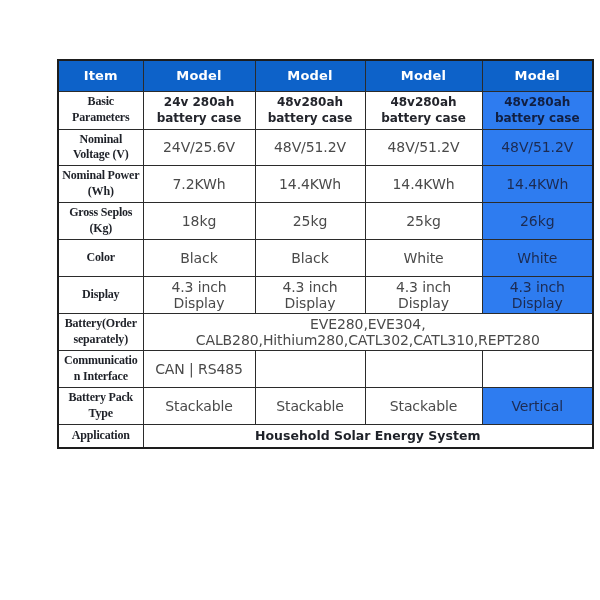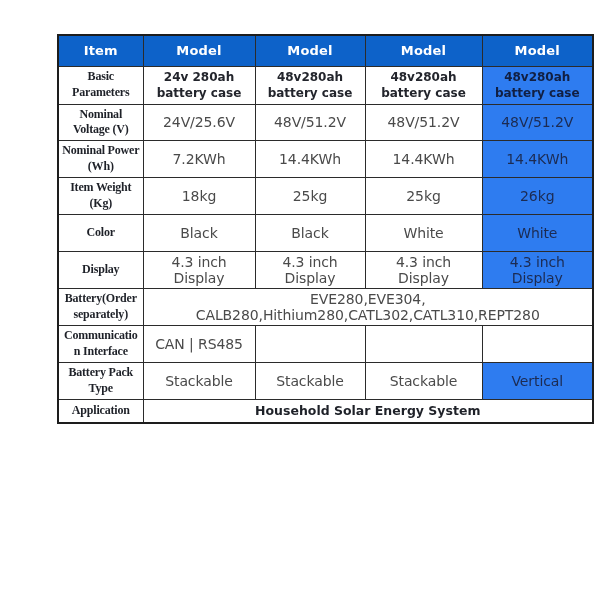--- a/index.html
+++ b/index.html
@@ -6,21 +6,21 @@
     margin: 0;
     padding: 0;
     width: 600px;
     height: 600px;
     background: #ffffff;
     font-family: "DejaVu Sans", "Liberation Sans", sans-serif;
   }
   .table-wrap {
     position: absolute;
     left: 33px;
-    top: 34px;
+    top: 59px;
     padding-left: 24px;
   }
   table.spec {
     border-collapse: collapse;
     table-layout: fixed;
     width: 535px;
     border: 2px solid var(--outer-border, #1d1d1d);
   }
   table.spec td, table.spec th {
     border: 1px solid var(--border, #2b2b2b);
@@ -118,21 +118,21 @@
     <tr class="r-std">
       <td class="label">Nominal Power (Wh)</td>
       <td class="val">7.2KWh</td>
       <td class="val">14.4KWh</td>
       <td class="val">14.4KWh</td>
       <td class="val hl">14.4KWh</td>
     </tr>
 
 
     <tr class="r-std">
-      <td class="label">Item Weight (Kg)</td>
+      <td class="label">Gross Seplos (Kg)</td>
       <td class="val">18kg</td>
       <td class="val">25kg</td>
       <td class="val">25kg</td>
       <td class="val hl">26kg</td>
     </tr>
 
     <tr class="r-std">
       <td class="label">Color</td>
       <td class="val">Black</td>
       <td class="val">Black</td>

